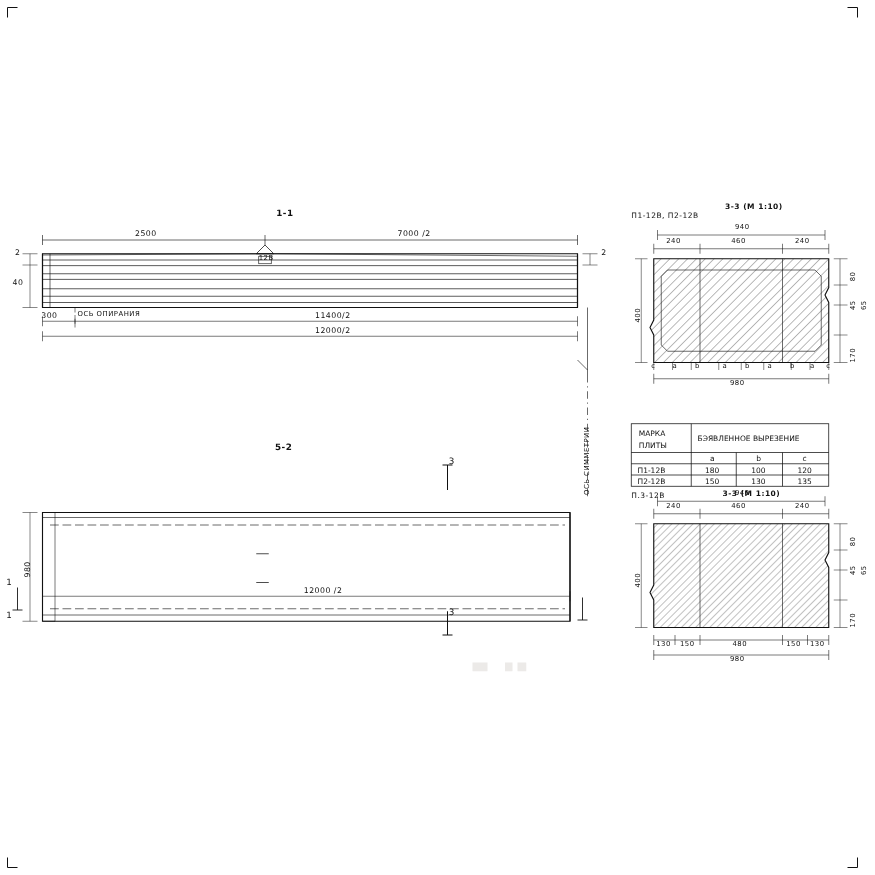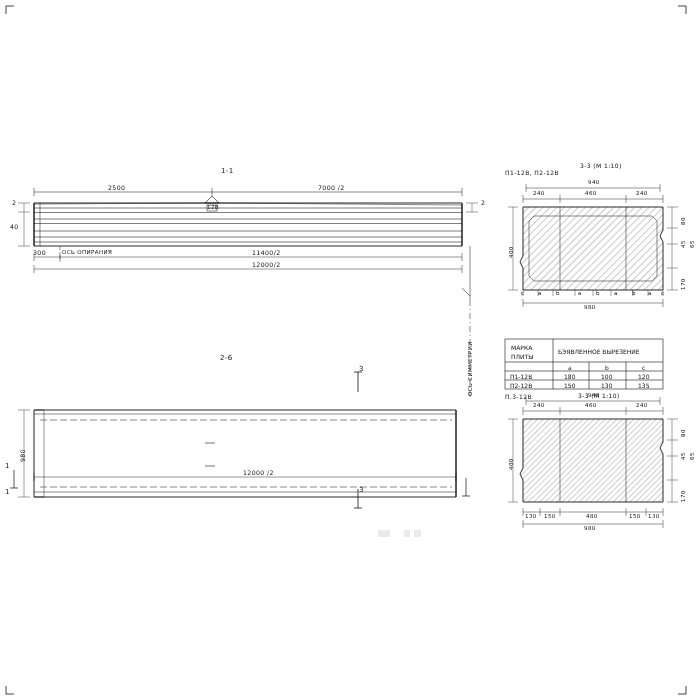--- a/index.html
+++ b/index.html
@@ -16,21 +16,21 @@
     font-family:"DejaVu Sans",sans-serif;
     font-size:6.2px;
     letter-spacing:.4px;
     color:#111;
     white-space:nowrap;
     line-height:1;
   }
   .lbl.t7{font-size:7px;}
   .lbl.t6{font-size:6px;}
   .lbl.t55{font-size:5.5px;}
-  .lbl.bold{font-weight:normal;}
+  .lbl.bold{font-weight:bold;}
   .vert{transform-origin:0 0;transform:rotate(-90deg);}
   .tblcell{
     position:absolute;
     font-size:6px;
     color:#111;
     white-space:nowrap;
   }
   .smudge{
     position:absolute;
     background:#e9e6e4;
@@ -260,21 +260,21 @@
 <div class="lbl" style="left:12px;top:200px;">2</div>
 <div class="lbl" style="left:481px;top:200px;">2</div>
 <div class="lbl" style="left:10px;top:224px;">40</div>
 <div class="lbl t55" style="left:207px;top:205px;">12В</div>
 <div class="lbl" style="left:33px;top:250px;">300</div>
 <div class="lbl t55" style="left:62px;top:250px;">ОСЬ ОПИРАНИЯ</div>
 <div class="lbl" style="left:252px;top:250px;">11400/2</div>
 <div class="lbl" style="left:252px;top:262px;">12000/2</div>
 <div class="lbl t55 vert" style="left:468px;top:396px;">ОСЬ СИММЕТРИИ</div>
 
-<div class="lbl t7 bold" style="left:220px;top:355px;">2-6</div>
+<div class="lbl t7 bold" style="left:220px;top:355px;">5-2</div>
 <div class="lbl vert" style="left:20px;top:462px;">980</div>
 <div class="lbl" style="left:243px;top:470px;">12000 /2</div>
 <div class="lbl t7" style="left:359px;top:366px;">3</div>
 <div class="lbl t7" style="left:359px;top:487px;">3</div>
 <div class="lbl t7" style="left:5px;top:463px;">1</div>
 <div class="lbl t7" style="left:5px;top:489px;">1</div>
 
 <div class="lbl t6" style="left:505px;top:170px;">П1-12В, П2-12В</div>
 <div class="lbl t6 bold" style="left:580px;top:163px;">3-3  (М 1:10)</div>
 <div class="lbl t55" style="left:588px;top:180px;">940</div>

